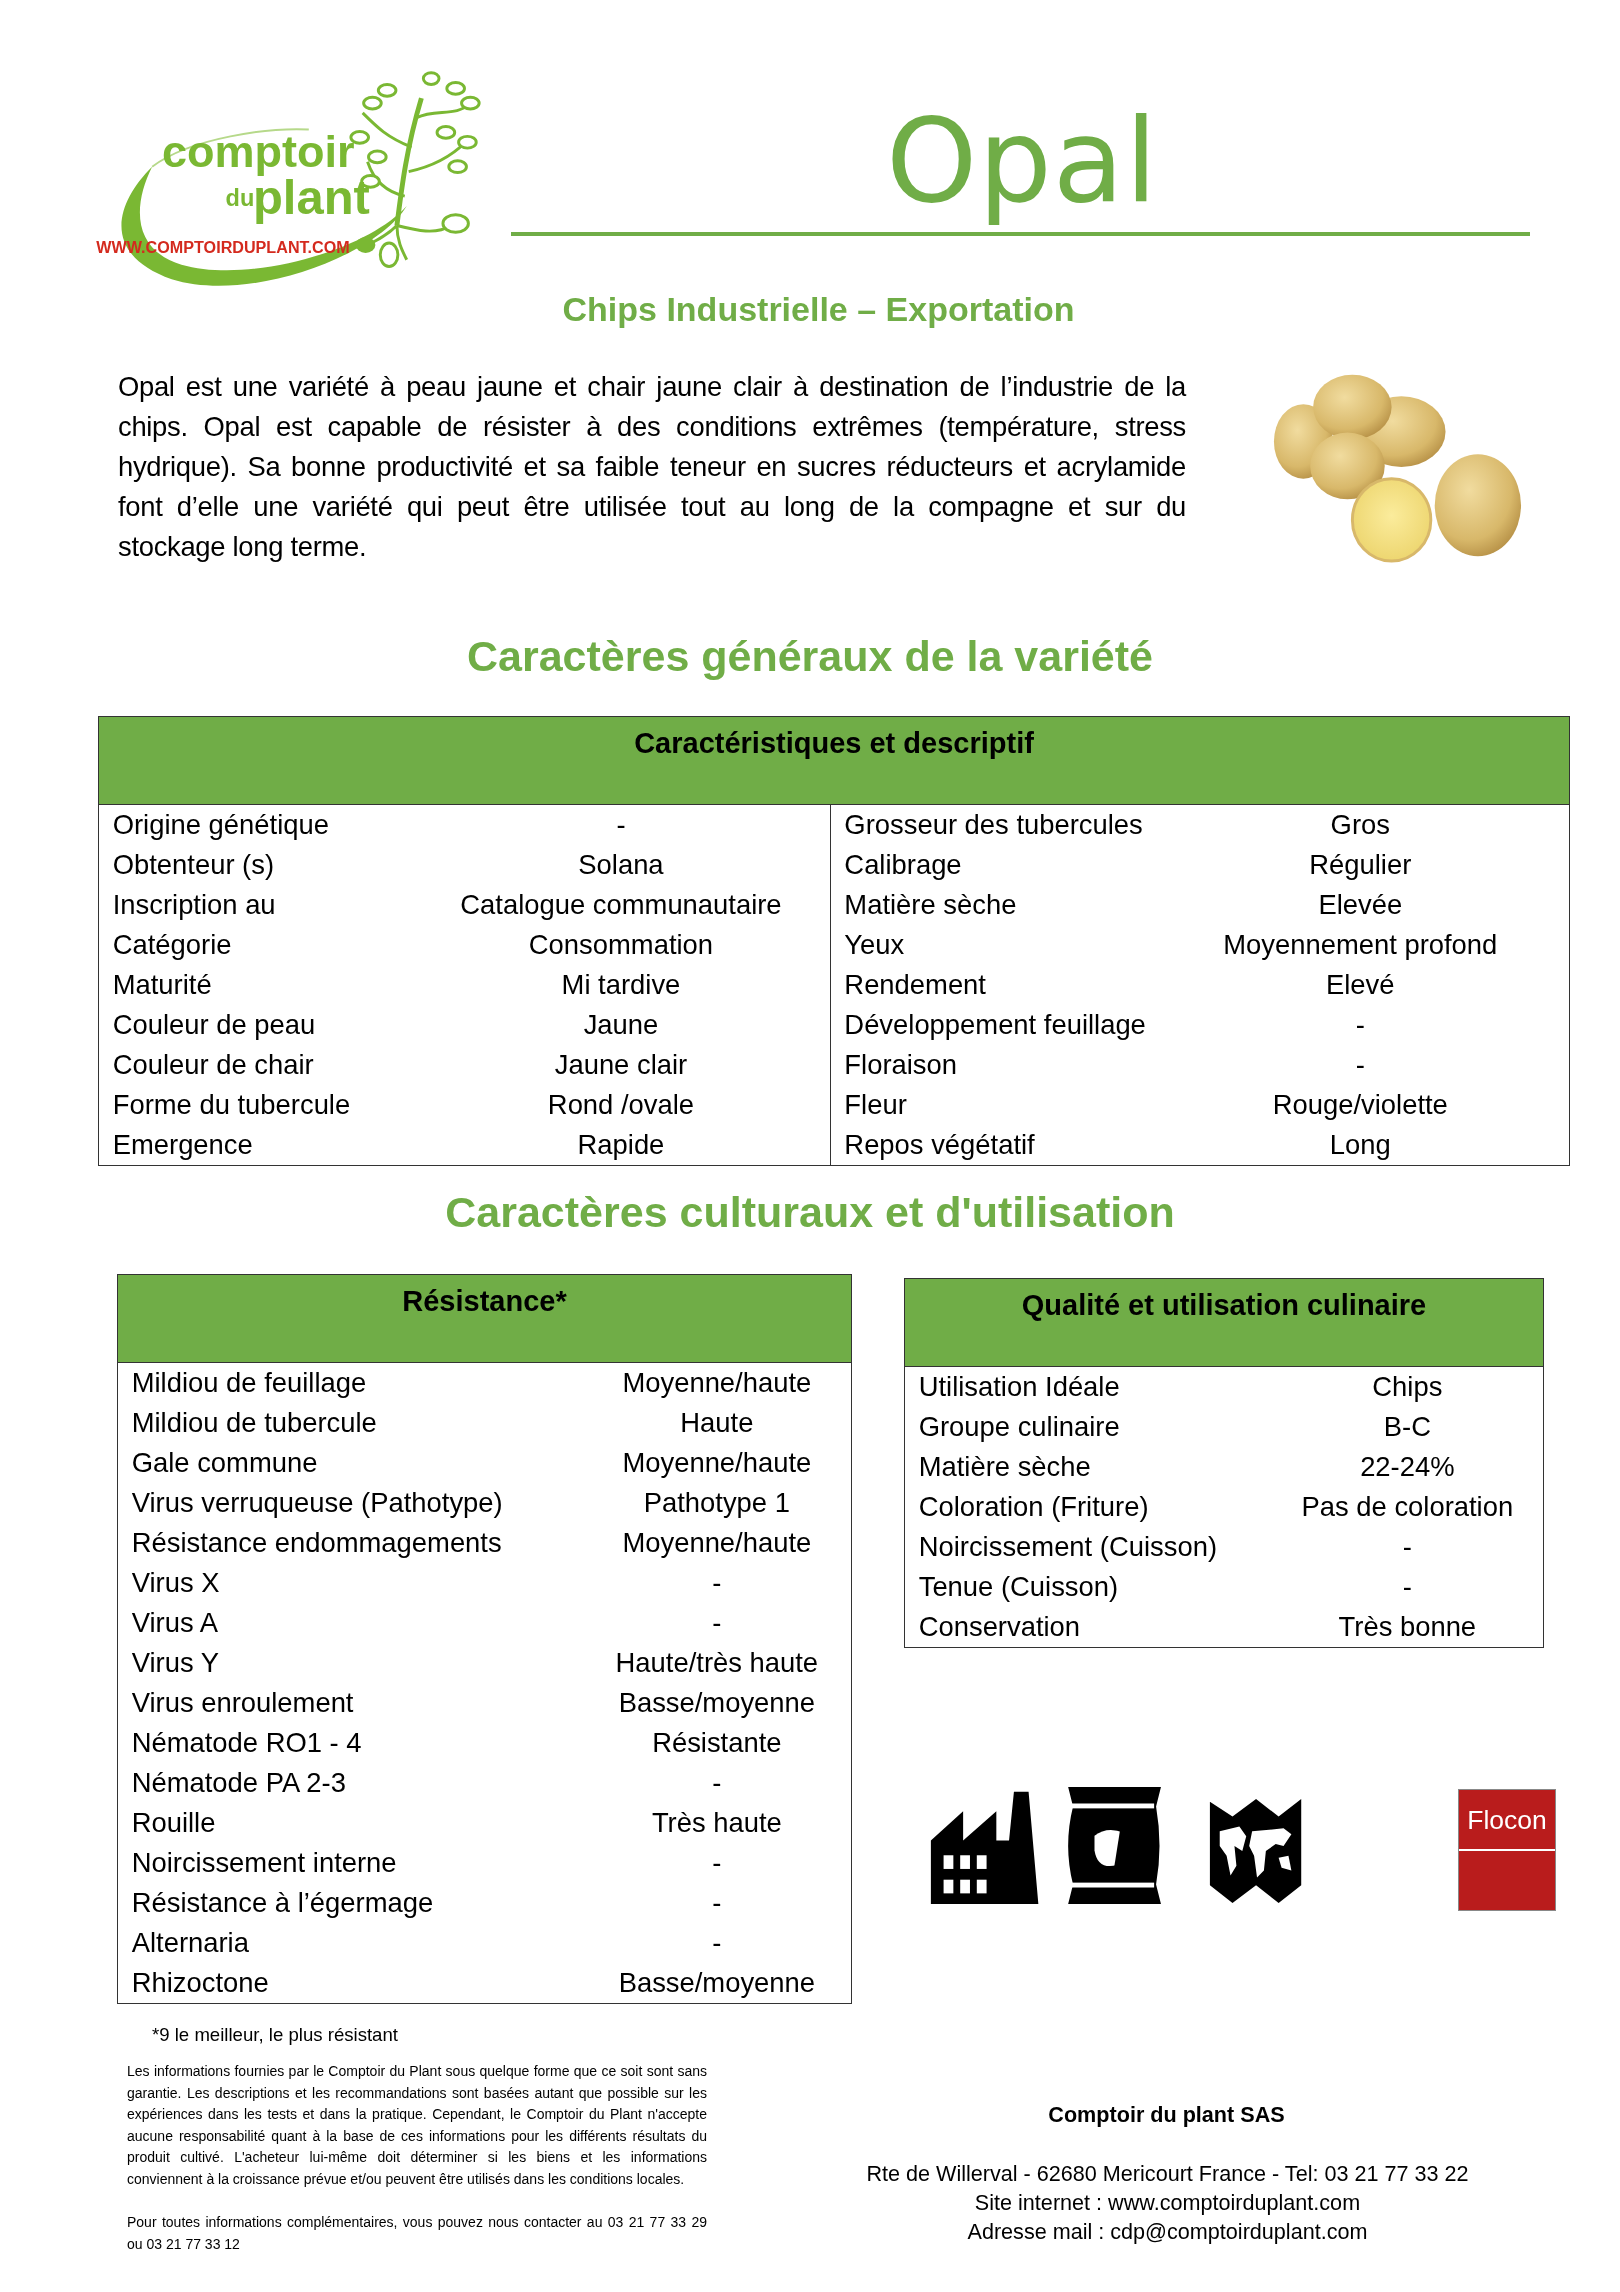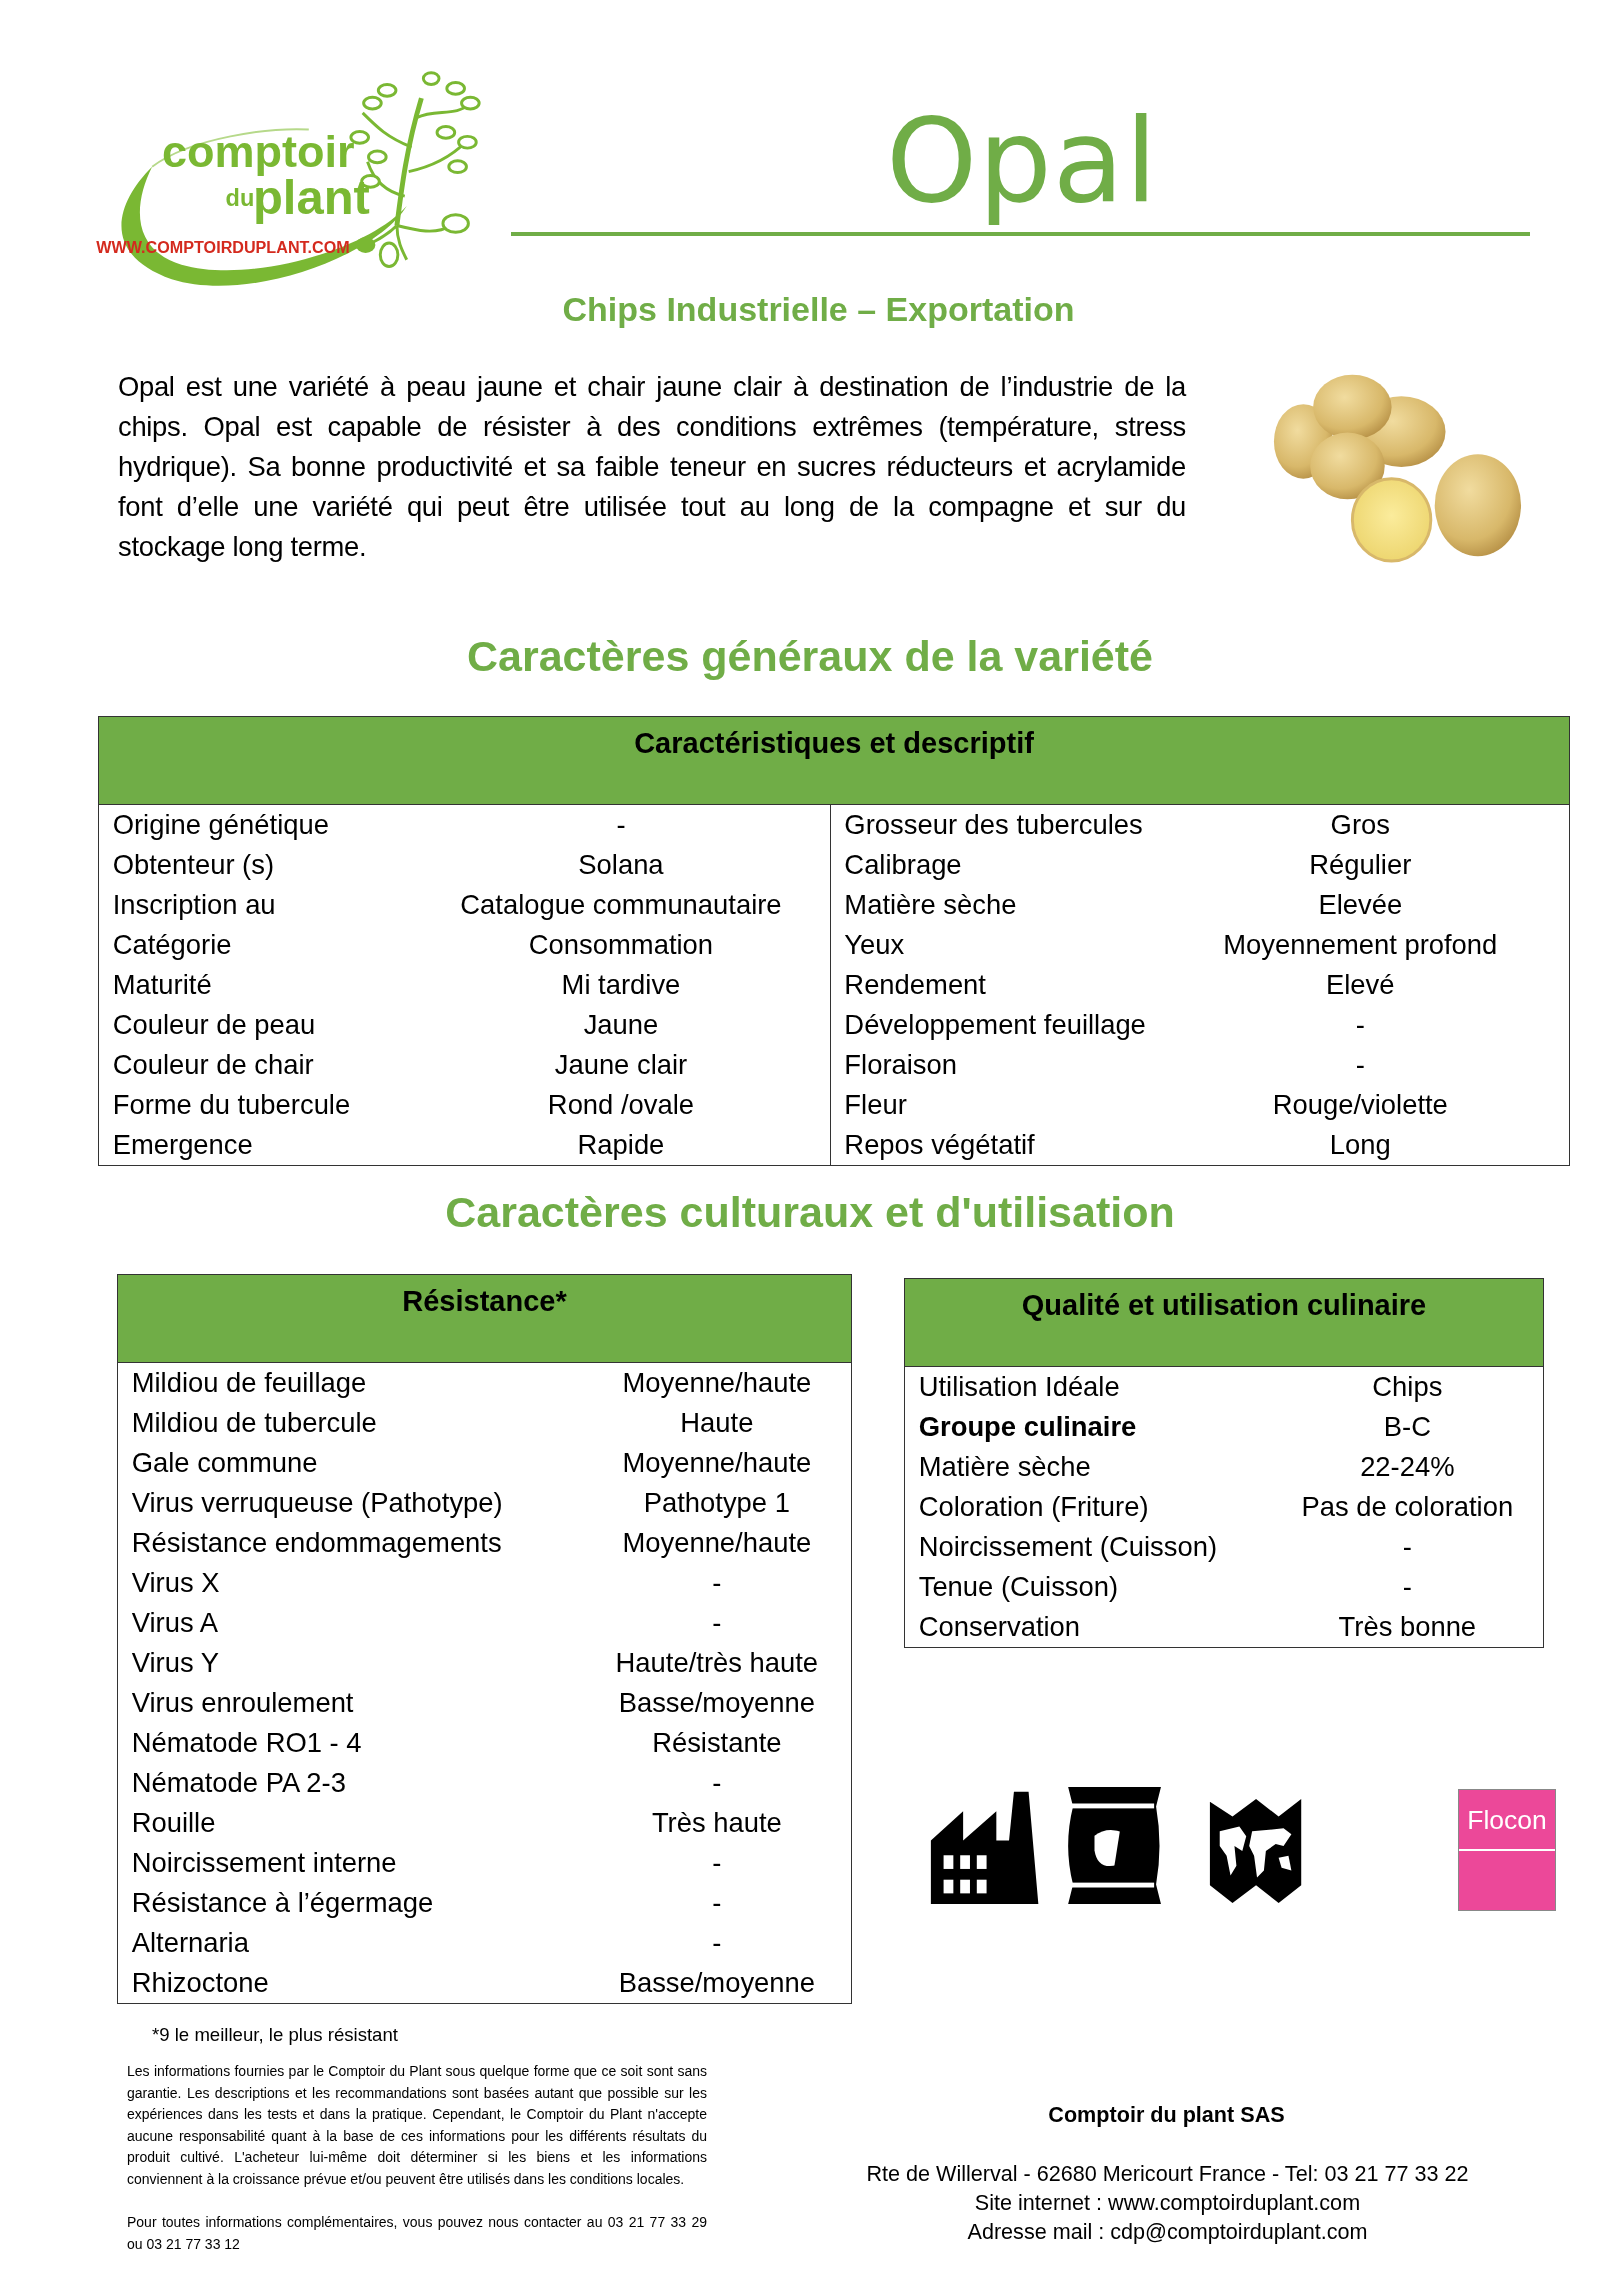--- a/index.html
+++ b/index.html
@@ -254,21 +254,21 @@
     <tr>
         <td colspan="2" class="tbl-head">Qualité et utilisation culinaire</td>
       </tr>
   </thead>
   <tbody id="t3-body">
       <tr>
         <td class="cell" style="width: 353px;">Utilisation Idéale</td>
         <td class="cell val">Chips</td>
       </tr>
       <tr>
-        <td class="cell" style="width: 353px; font-weight: bold;">Groupe culinaire</td>
+        <td class="cell" style="width: 353px;">Groupe culinaire</td>
         <td class="cell val">B-C</td>
       </tr>
       <tr>
         <td class="cell" style="width: 353px;">Matière sèche</td>
         <td class="cell val">22-24%</td>
       </tr>
       <tr>
         <td class="cell" style="width: 353px;">Coloration (Friture)</td>
         <td class="cell val">Pas de coloration</td>
       </tr>
@@ -305,21 +305,21 @@
     <rect x="8" y="103" width="85" height="5" fill="#fff"></rect>
     <path d="M32 55 Q45 45 62 52 Q70 70 55 85 Q35 90 32 70 Z" fill="#fff"></path>
     <path d="M58 50 L70 48 Q75 70 58 88 L52 88 Z" fill="#000"></path>
   </svg>
   <svg class="ico" style="left:279px;top:4.9px" width="108" height="123" viewBox="0 0 110 125">
     <path d="M5 15 L28 30 L52 12 L75 30 L98 12 L98 100 L75 118 L52 100 L28 118 L5 100 Z" fill="#000"></path>
     <path d="M15 45 L35 40 L42 50 L38 65 L30 60 L32 80 L26 90 L22 70 L15 60 Z" fill="#fff"></path>
     <path d="M48 45 L80 42 L88 48 L80 60 L72 58 L62 65 L60 85 L53 92 L50 70 L45 60 Z" fill="#fff"></path>
     <path d="M75 72 L85 70 L88 85 L78 82 Z" fill="#fff"></path>
   </svg>
-  <div class="ico" style="left:532px;top:6.9px;width:96px;height:120px;background:#ec4899;border:1px solid #888;">
+  <div class="ico" style="left:532px;top:6.9px;width:96px;height:120px;background:#b91c1c;border:1px solid #888;">
     <div style="height:61px;color:#fff;font-size:26.5px;text-align:center;line-height:61px;border-bottom:2px solid #fff;box-sizing:border-box;">Flocon</div>
   </div>
 </div>
 
 <div id="footnote" class="abs">*9 le meilleur, le plus résistant</div>
 <div id="disclaimer" class="abs">
   <p>Les informations fournies par le Comptoir du Plant sous quelque forme que ce soit sont sans garantie. Les descriptions et les recommandations sont basées autant que possible sur les expériences dans les tests et dans la pratique. Cependant, le Comptoir du Plant n'accepte aucune responsabilité quant à la base de ces informations pour les différents résultats du produit cultivé. L'acheteur lui-même doit déterminer si les biens et les informations conviennent à la croissance prévue et/ou peuvent être utilisés dans les conditions locales.</p>
   <p>Pour toutes informations complémentaires, vous pouvez nous contacter au 03 21 77 33 29 ou 03 21 77 33 12</p>
 </div>
 <div id="company" class="abs">Comptoir du plant SAS</div>

